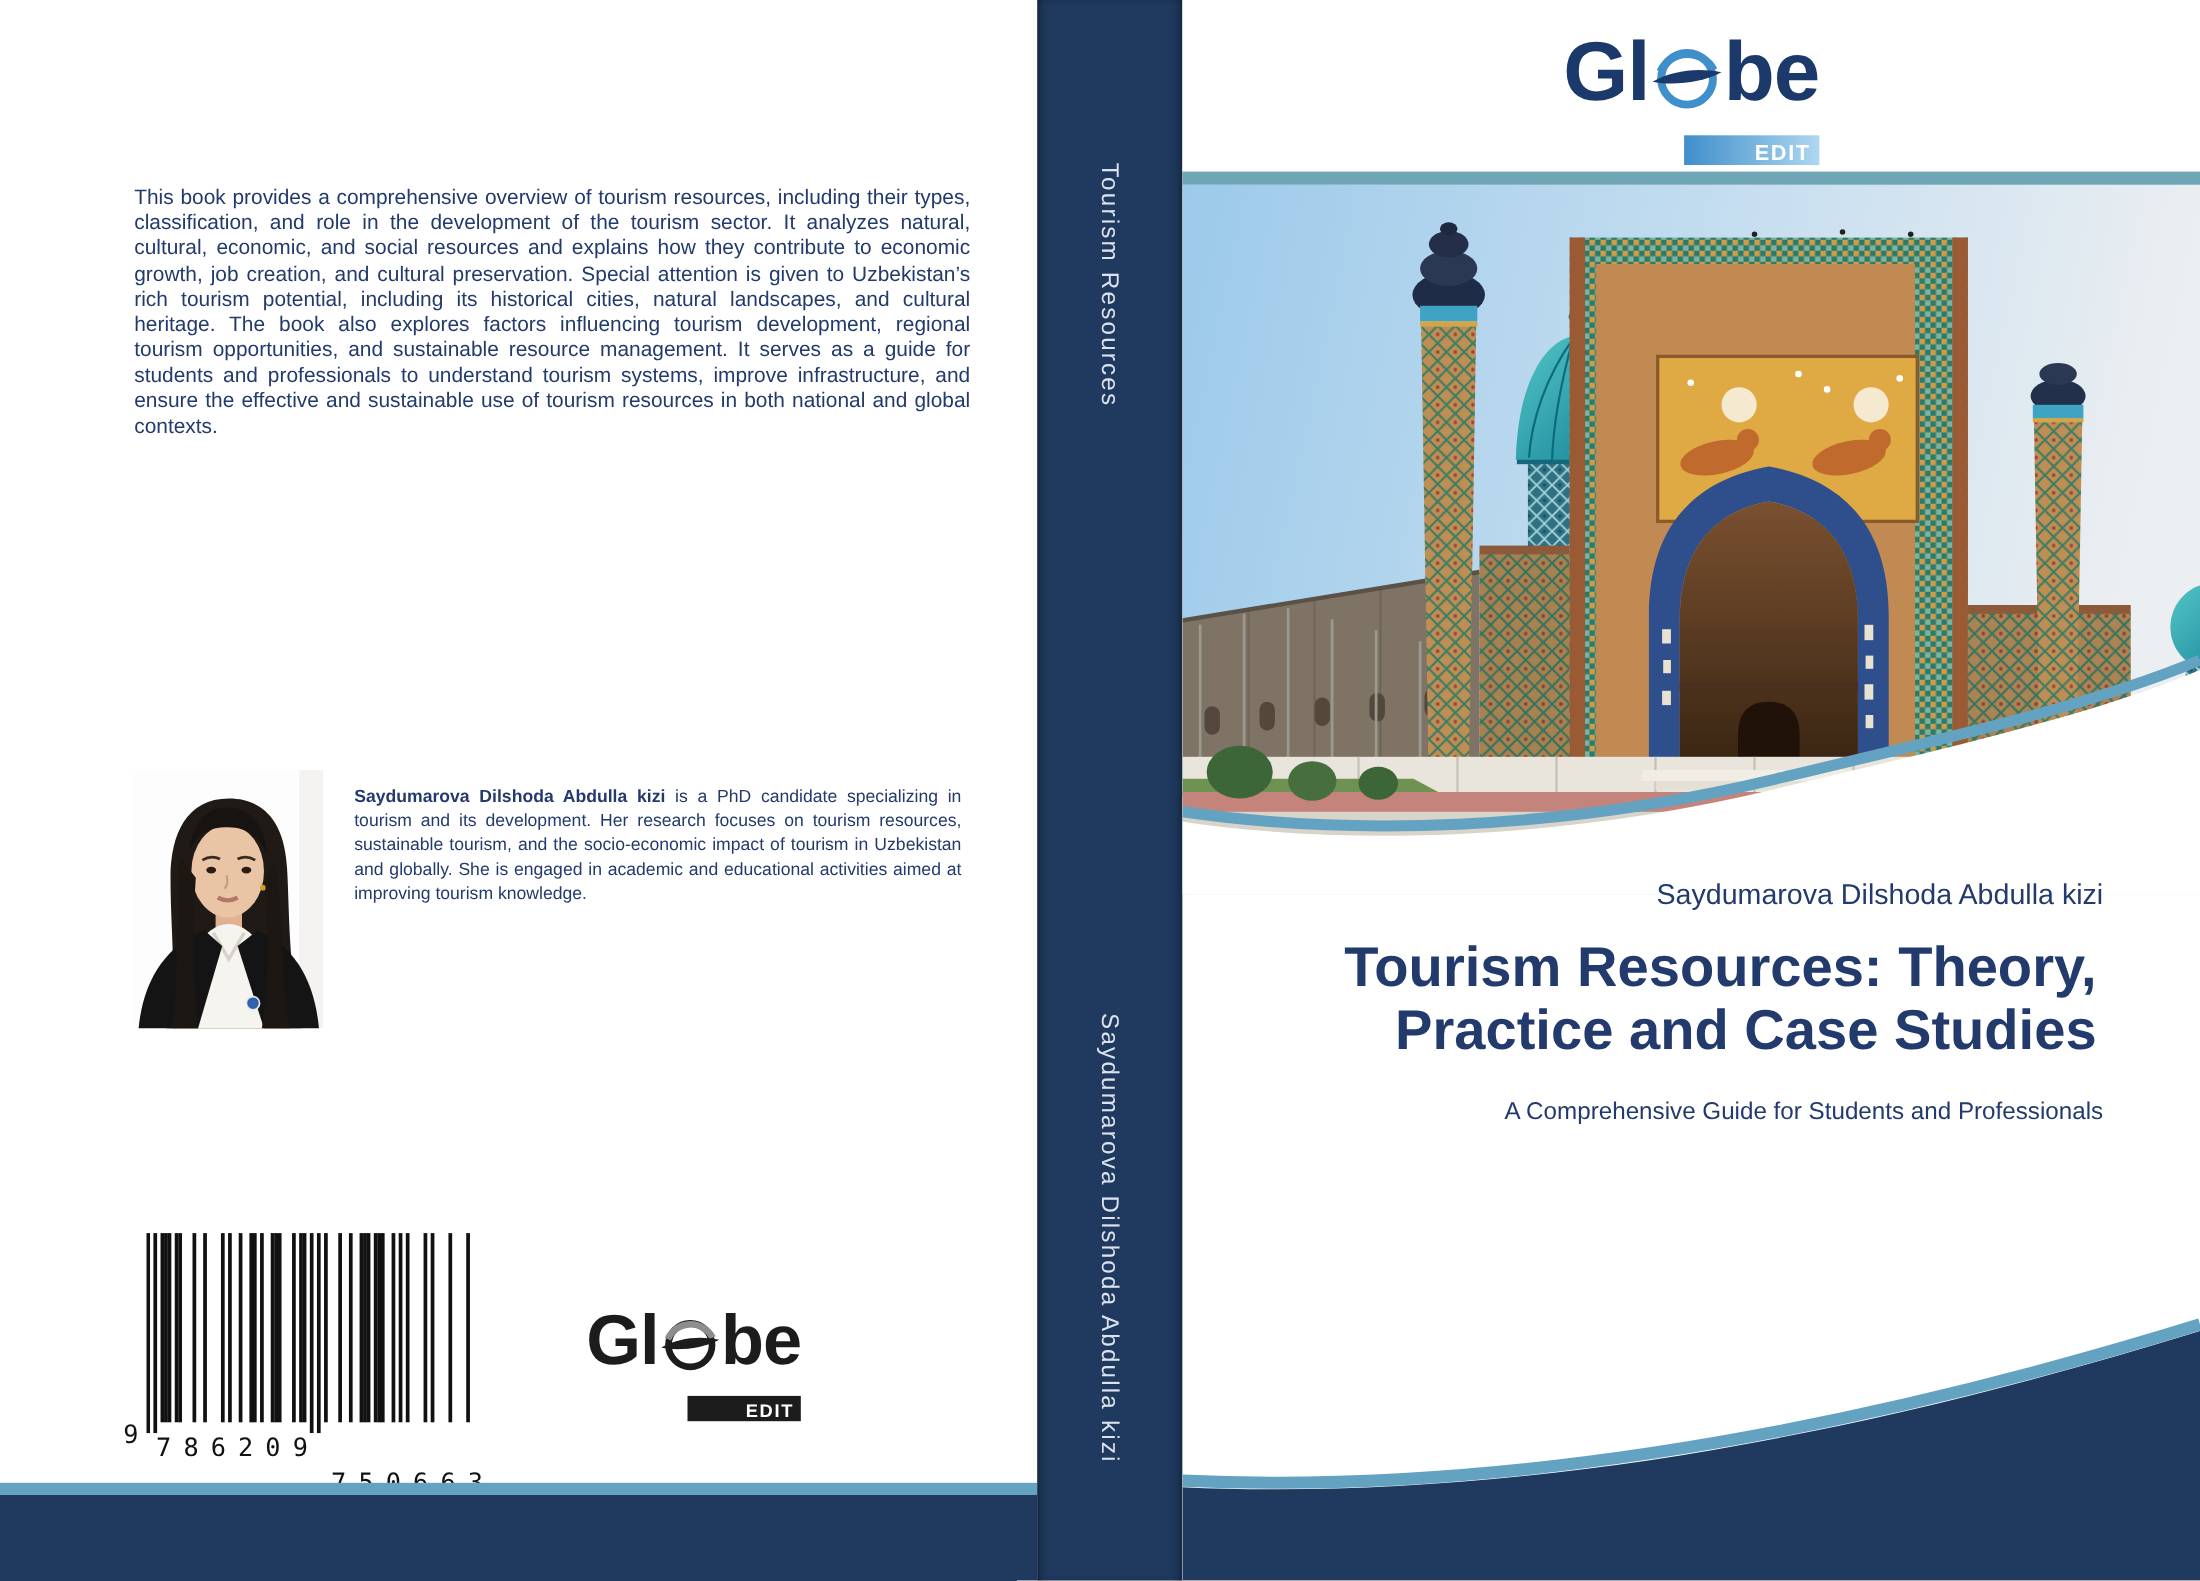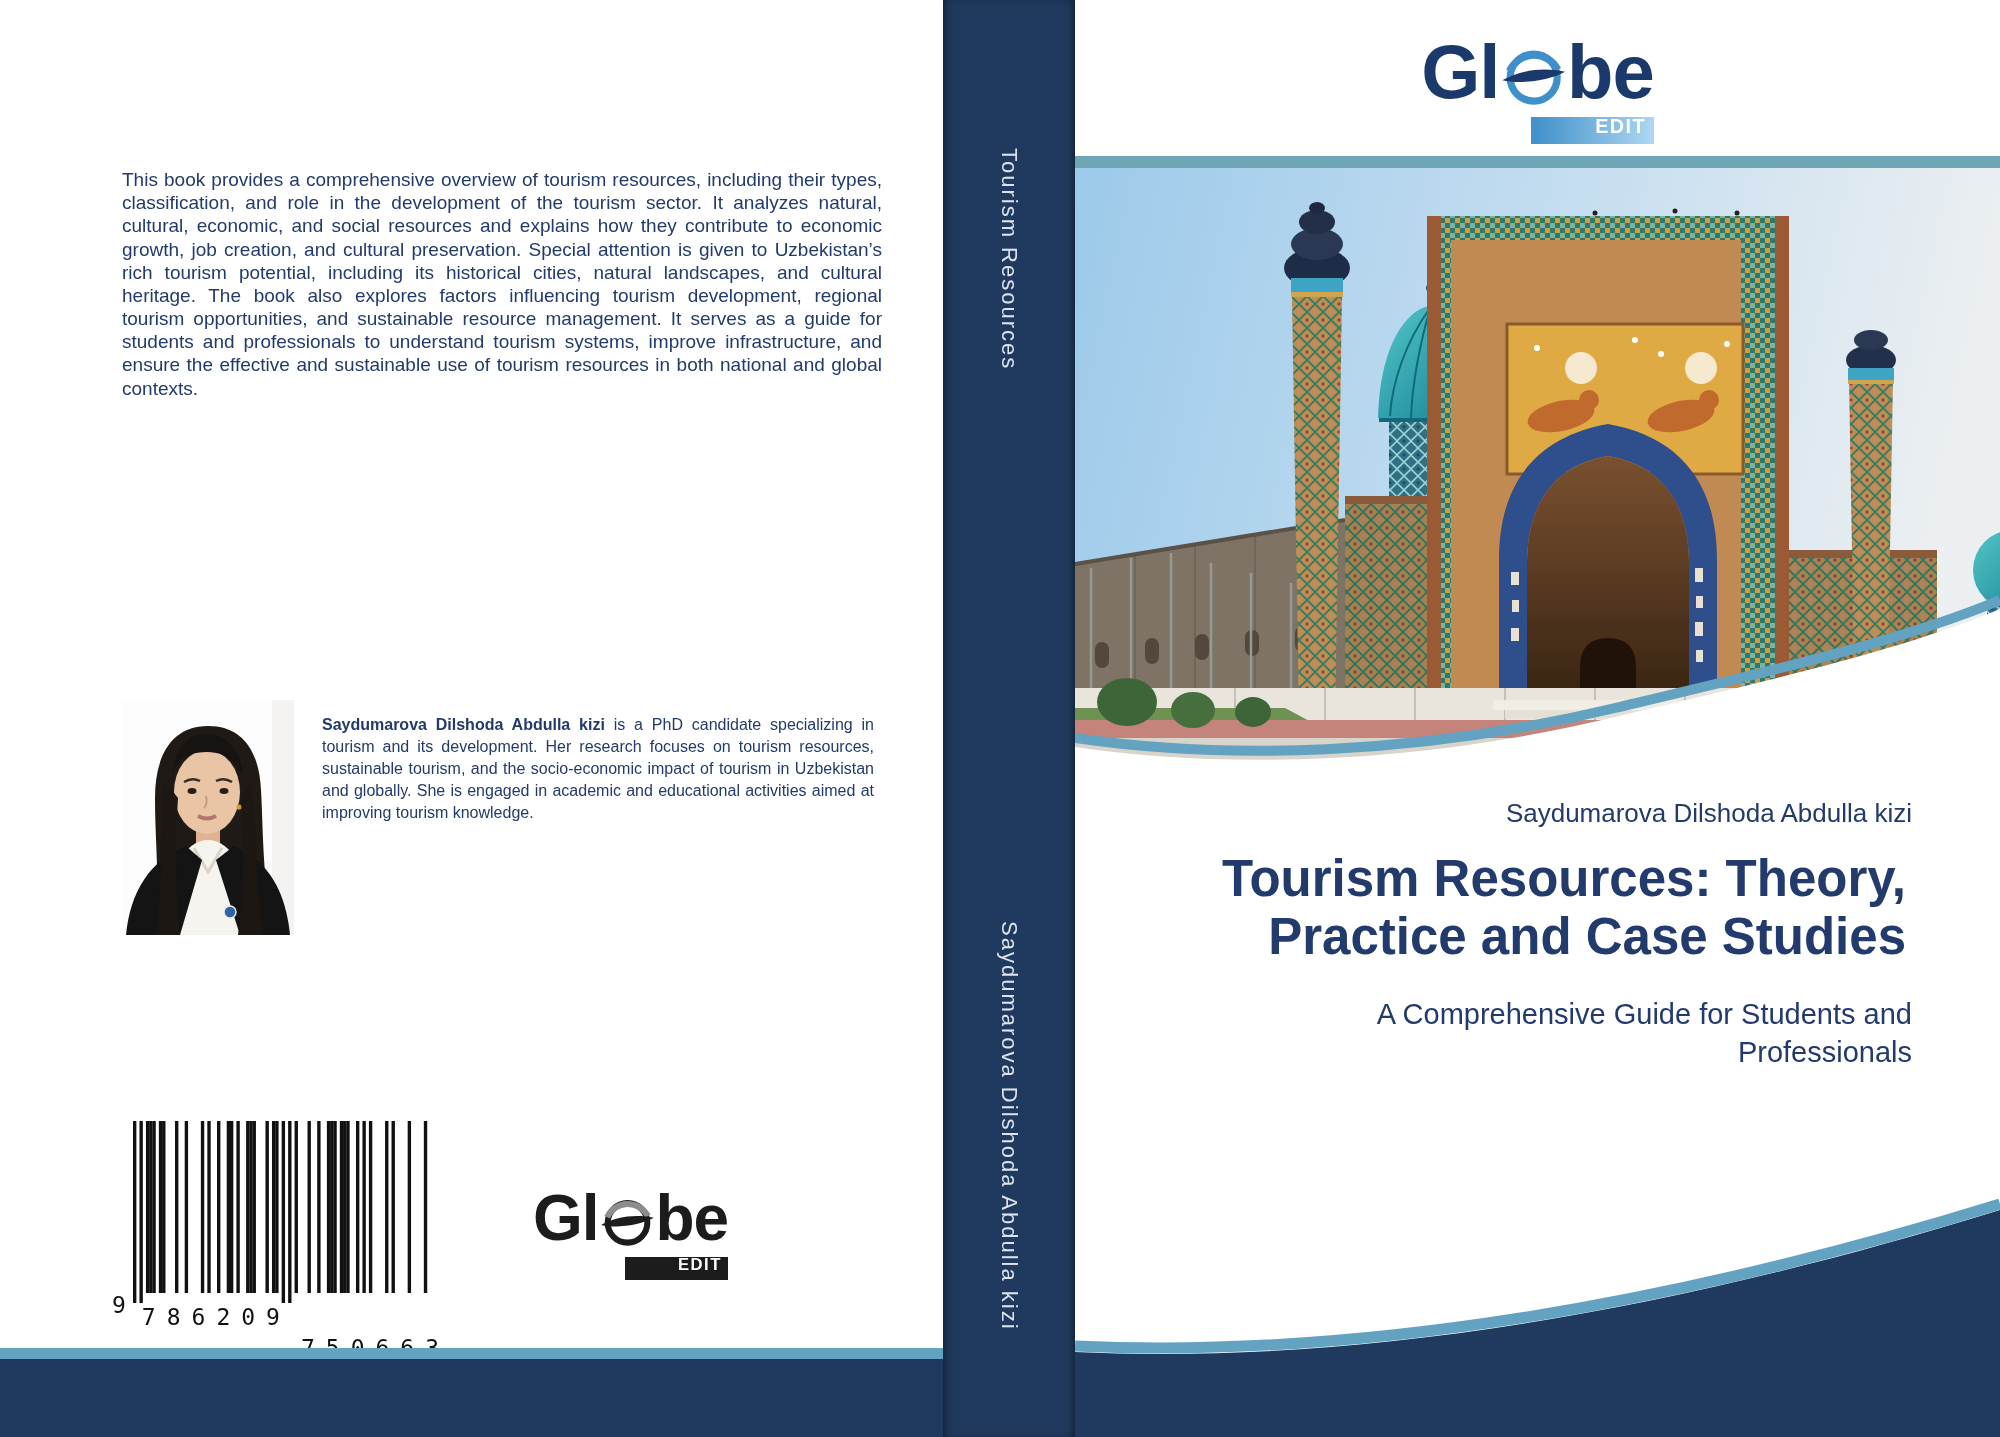--- a/index.html
+++ b/index.html
@@ -39,29 +39,29 @@
   
   .front-panel{position:absolute;left:1075px;top:0;width:925px;height:1437px;background:#fff;}
   .front-header{position:absolute;left:0;top:0;width:925px;height:156px;background:#fff;
                 display:flex;align-items:center;justify-content:center;}
   .front-header .globe-logo{margin-top:22px;}
   .header-line{position:absolute;left:0;top:156px;width:925px;height:12px;background:var(--header-line);}
   .photo{position:absolute;left:0;top:168px;width:925px;height:645px;}
   .front-author{position:absolute;top:798px;right:88px;font-size:26px;color:var(--navy-text);}
   .front-title{position:absolute;top:850px;right:94px;text-align:right;font-size:51px;font-weight:bold;
                line-height:1.14;color:var(--navy-text);}
-  .front-subtitle{position:absolute;top:996px;right:88px;width:545px;text-align:right;font-size:29px;
+  .front-subtitle{position:absolute;top:996px;right:88px;width:545px;text-align:right;font-size:22px;
                   line-height:1.3;color:var(--navy-text);}
   .front-swoosh{position:absolute;left:0;top:1147px;width:925px;height:290px;}
 
   
   .globe-logo{display:inline-flex;flex-direction:column;align-items:flex-end;line-height:1;}
   .g-word{display:flex;align-items:flex-start;font-weight:600;letter-spacing:-1px;}
   .g-o{position:relative;top:.10em;width:.86em;height:.86em;margin:0 .015em;}
-  .g-edit{margin-top:7px;width:53%;height:.36em;display:flex;align-items:flex-start;
+  .g-edit{margin-top:19px;width:53%;height:.36em;display:flex;align-items:flex-end;
           justify-content:flex-end;padding:0 .1em;box-sizing:border-box;}
   .g-edit span{color:#fff;font-size:.26em;font-weight:bold;letter-spacing:1.5px;}
 
   .color-logo{font-size:76px;color:var(--logo-navy);}
   .color-logo .g-edit{background:linear-gradient(90deg,var(--logo-blue) 0%,var(--logo-blue-light) 100%);}
   .color-logo .o-ring{stroke:var(--logo-blue);}
   .color-logo .o-arc{stroke:var(--logo-blue);}
   .color-logo .o-leaf{fill:var(--logo-navy);}
 
   .mono-logo{font-size:64px;color:var(--mono-dark);}

